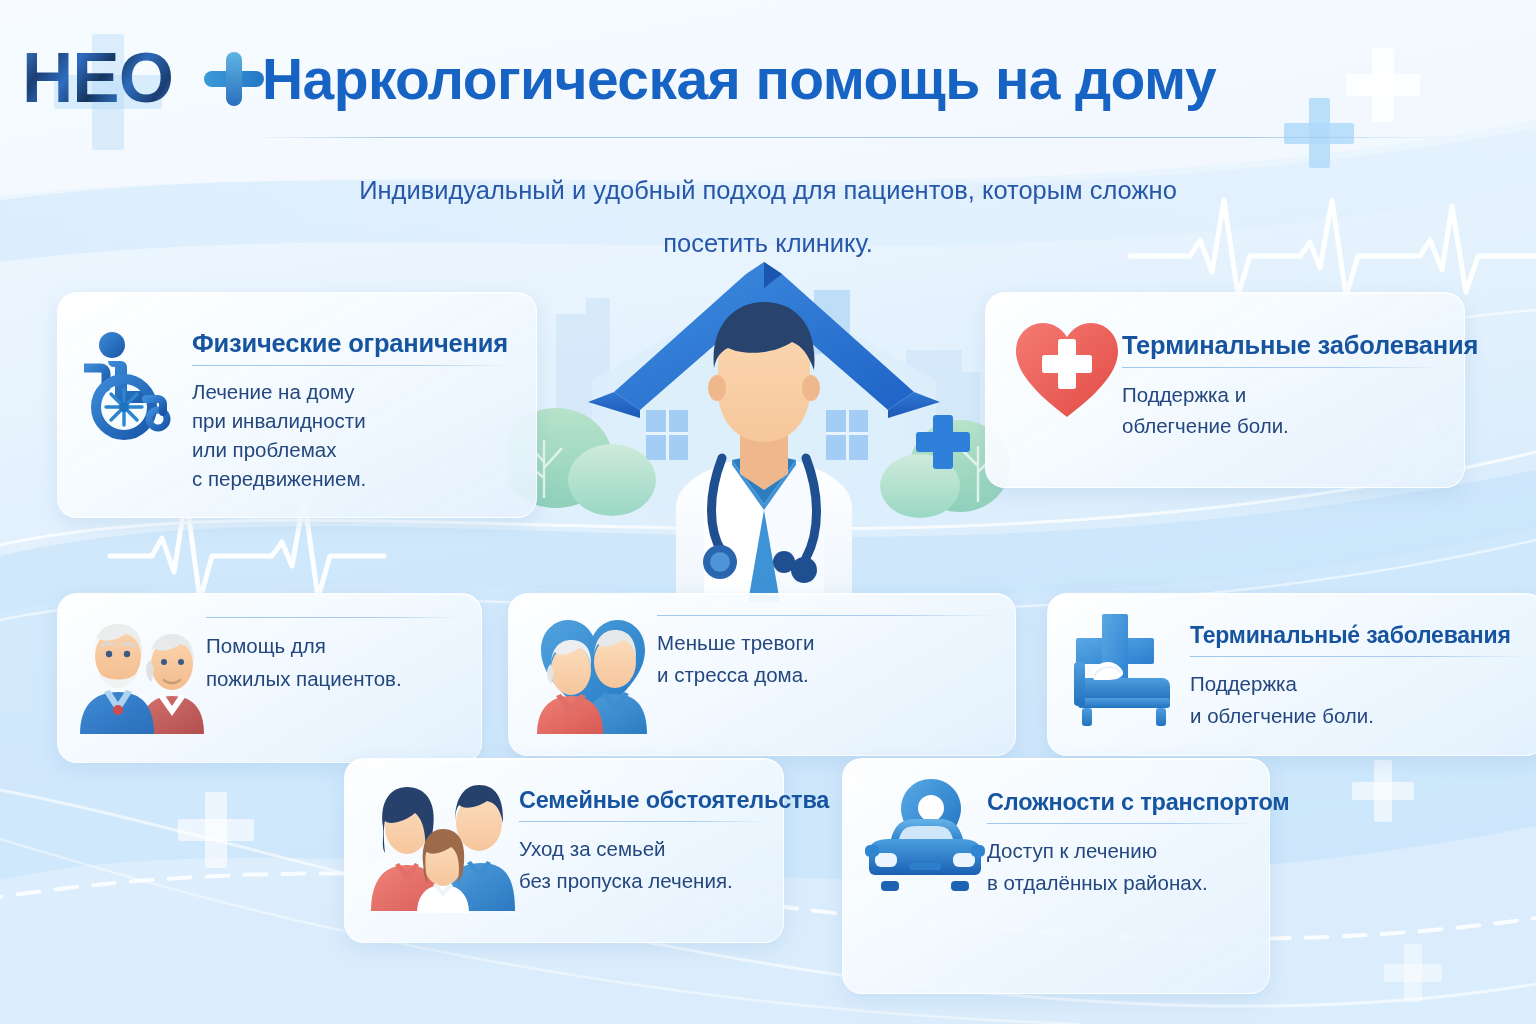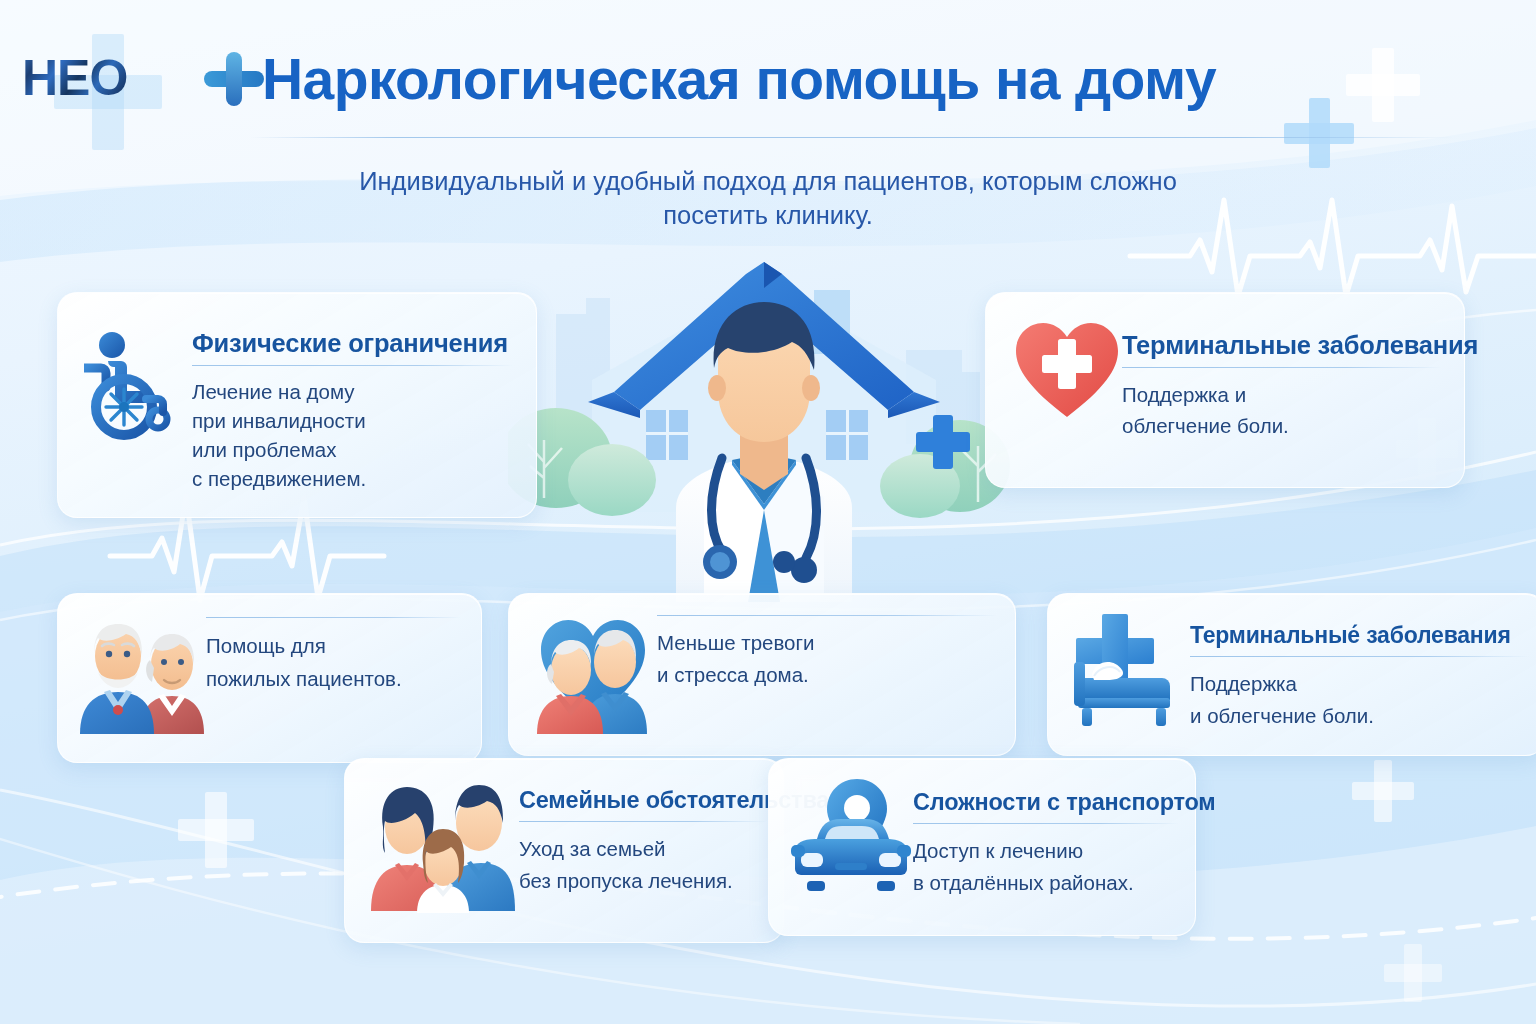--- a/index.html
+++ b/index.html
@@ -30,21 +30,21 @@
   
   .header {
     position: absolute; left: 0; top: 0; width: 1536px; height: 150px;
   }
   .logo {
     position: absolute; left: 22px; top: 44px;
     width: 244px; height: 68px;
   }
   .logo-text {
     position: absolute; left: 0; top: 0;
-    font-size: 50px; font-weight: 700; letter-spacing: -1px;
+    font-size: 71px; font-weight: 700; letter-spacing: -1px;
     line-height: 68px;
     background: linear-gradient(125deg,#3f7fd0 0%, #1c3f74 18%, #2f6cc0 34%, #15355f 52%, #2d6ab9 68%, #1b3e72 86%, #3b7ccd 100%);
     -webkit-background-clip: text; background-clip: text; color: transparent;
     white-space: nowrap;
   }
   .logo-plus {
     position:absolute; left: 182px; top: 8px; width: 60px; height: 54px;
     color: #2e8fd4;
   }
   .logo-plus i.h { left:0; top:36%; width:100%; height:28%; border-radius:14px;
@@ -58,21 +58,21 @@
     letter-spacing: -0.6px; white-space: nowrap;
     text-shadow: 0 1px 1px rgba(255,255,255,0.6);
   }
   .title-rule {
     position: absolute; left: 250px; top: 137px; width: 1204px; height: 1px;
     background: linear-gradient(90deg, rgba(160,200,238,0) 0%, rgba(150,192,233,0.85) 12%, rgba(150,192,233,0.85) 82%, rgba(160,200,238,0) 100%);
   }
   .subtitle {
     position: absolute; left: 318px; top: 164px; width: 900px;
     text-align: center;
-    font-size: 25.5px; line-height: 34px; color: #2757a8; font-weight: 400;
+    font-size: 25.5px; line-height: 53px; color: #2757a8; font-weight: 400;
   }
 
   
   .card {
     position: absolute;
     border-radius: 20px;
     background: linear-gradient(150deg, rgba(255,255,255,0.97) 0%, rgba(246,251,255,0.95) 40%, rgba(228,241,253,0.92) 100%);
     box-shadow: 0 6px 20px rgba(90,150,205,0.16), 0 1px 0 rgba(255,255,255,0.9) inset;
     border: 1px solid rgba(255,255,255,0.8);
   }
@@ -127,21 +127,21 @@
   #card-terminal-bed .card-icon  { width:120px; height:118px; margin-top:4px; }
   #card-terminal-bed .card-title { font-size: 23px; margin-top: 14px; }
   #card-terminal-bed .card-desc  { font-size: 20.5px; line-height: 32px; }
 
   #card-family { left:344px; top:758px; width:440px; height:185px; }
   #card-family .card-inner { padding: 14px 16px 14px 22px; }
   #card-family .card-icon  { width:152px; height:140px; margin-top:2px; }
   #card-family .card-title { font-size: 23.5px; margin-top: 14px; }
   #card-family .card-desc  { font-size: 20.5px; line-height: 32px; }
 
-  #card-transport { left:768px; top:758px; width:428px; height:178px; }
+  #card-transport { left:842px; top:758px; width:428px; height:236px; }
   #card-transport .card-inner { padding: 14px 16px 14px 22px; }
   #card-transport .card-icon  { width:122px; height:124px; margin-top:4px; }
   #card-transport .card-title { font-size: 23.5px; margin-top: 16px; }
   #card-transport .card-desc  { font-size: 20.5px; line-height: 32px; }
 
   
   .hero {
     position: absolute; left: 508px; top: 262px; width: 510px; height: 340px;
   }
   svg { display: block; }

